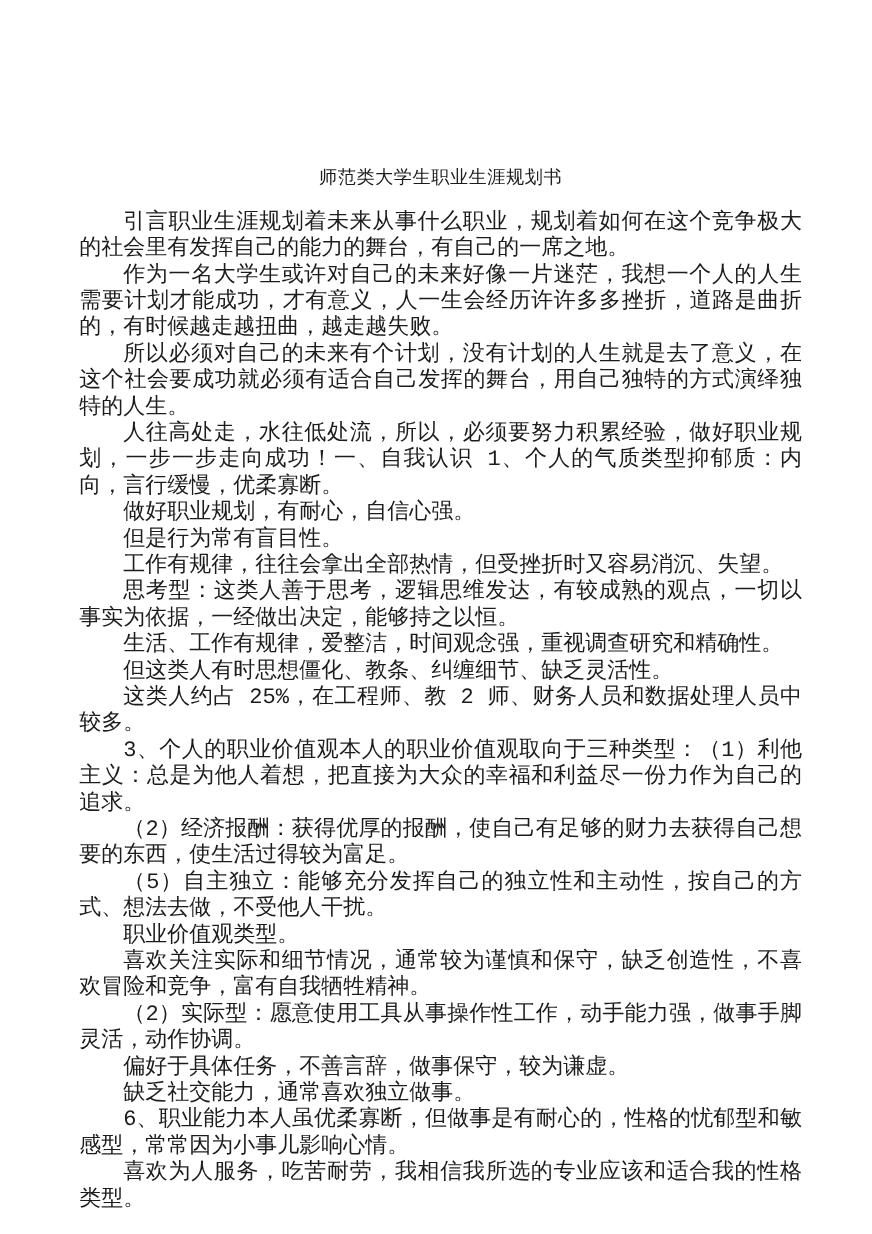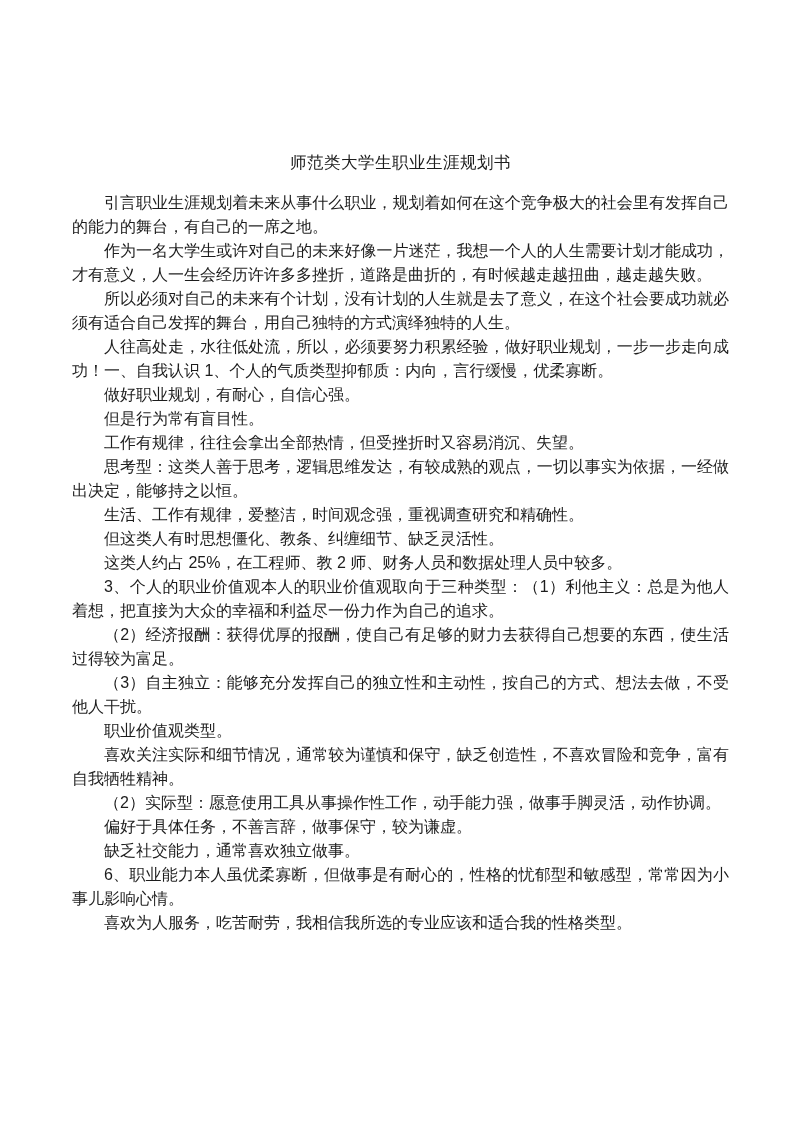--- a/index.html
+++ b/index.html
@@ -6,40 +6,40 @@
     margin: 0;
     padding: 0;
     background: #ffffff;
   }
   .page {
     position: relative;
     width: 793px;
     height: 1122px;
     background: #ffffff;
     overflow: hidden;
-    font-family: Liberation Sans, sans-serif;
+    font-family: Liberation Mono, monospace;
     color: #1c1c1c;
   }
   .content {
     position: absolute;
     top: 150px;
     left: 72px;
     right: 64px;
   }
   .doc-title {
     font-size: 16.5px;
     line-height: 24px;
     text-align: center;
     font-weight: normal;
     margin: 0 0 17px 0;
     letter-spacing: 0.5px;
   }
   .doc-para {
     margin: 0;
-    font-size: 16px;
+    font-size: 20px;
     line-height: 24px;
     text-align: justify;
     text-justify: inter-ideograph;
     text-indent: 2em;
     word-break: break-all;
   }
 </style>
 </head>
 <body>
 
@@ -52,21 +52,21 @@
     <p class="doc-para">人往高处走，水往低处流，所以，必须要努力积累经验，做好职业规划，一步一步走向成功！一、自我认识 1、个人的气质类型抑郁质：内向，言行缓慢，优柔寡断。</p>
     <p class="doc-para">做好职业规划，有耐心，自信心强。</p>
     <p class="doc-para">但是行为常有盲目性。</p>
     <p class="doc-para">工作有规律，往往会拿出全部热情，但受挫折时又容易消沉、失望。</p>
     <p class="doc-para">思考型：这类人善于思考，逻辑思维发达，有较成熟的观点，一切以事实为依据，一经做出决定，能够持之以恒。</p>
     <p class="doc-para">生活、工作有规律，爱整洁，时间观念强，重视调查研究和精确性。</p>
     <p class="doc-para">但这类人有时思想僵化、教条、纠缠细节、缺乏灵活性。</p>
     <p class="doc-para">这类人约占 25%，在工程师、教 2 师、财务人员和数据处理人员中较多。</p>
     <p class="doc-para">3、个人的职业价值观本人的职业价值观取向于三种类型：（1）利他主义：总是为他人着想，把直接为大众的幸福和利益尽一份力作为自己的追求。</p>
     <p class="doc-para">（2）经济报酬：获得优厚的报酬，使自己有足够的财力去获得自己想要的东西，使生活过得较为富足。</p>
-    <p class="doc-para">（3）自主独立：能够充分发挥自己的独立性和主动性，按自己的方式、想法去做，不受他人干扰。</p>
+    <p class="doc-para">（5）自主独立：能够充分发挥自己的独立性和主动性，按自己的方式、想法去做，不受他人干扰。</p>
     <p class="doc-para">职业价值观类型。</p>
     <p class="doc-para">喜欢关注实际和细节情况，通常较为谨慎和保守，缺乏创造性，不喜欢冒险和竞争，富有自我牺牲精神。</p>
     <p class="doc-para">（2）实际型：愿意使用工具从事操作性工作，动手能力强，做事手脚灵活，动作协调。</p>
     <p class="doc-para">偏好于具体任务，不善言辞，做事保守，较为谦虚。</p>
     <p class="doc-para">缺乏社交能力，通常喜欢独立做事。</p>
     <p class="doc-para">6、职业能力本人虽优柔寡断，但做事是有耐心的，性格的忧郁型和敏感型，常常因为小事儿影响心情。</p>
     <p class="doc-para">喜欢为人服务，吃苦耐劳，我相信我所选的专业应该和适合我的性格类型。</p>
   </div>
 </div>
 

